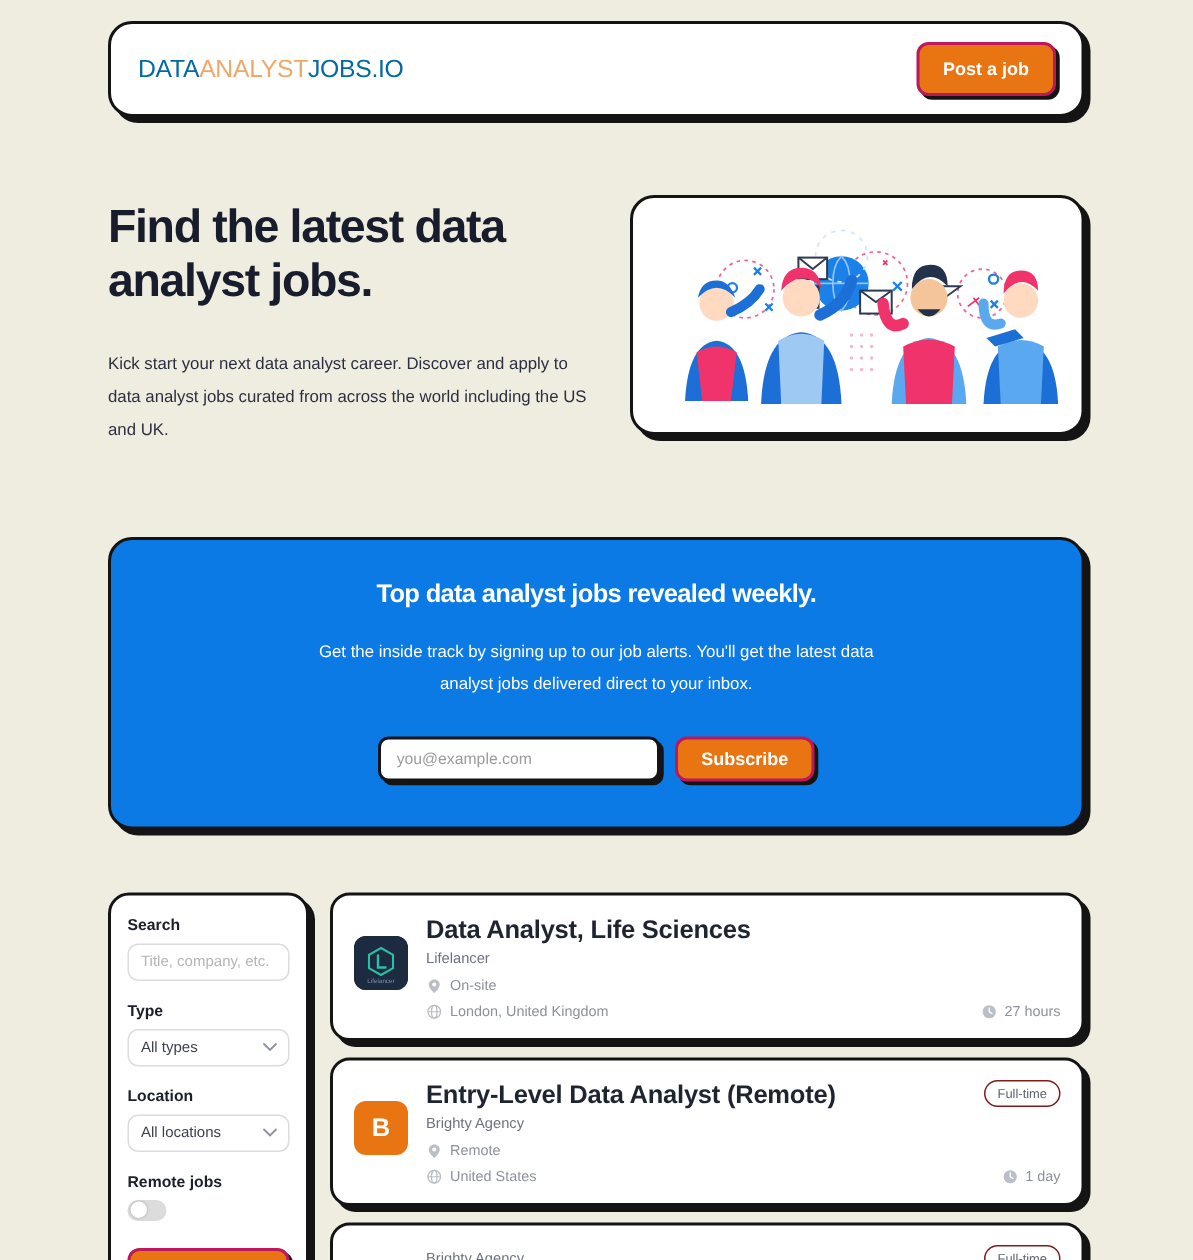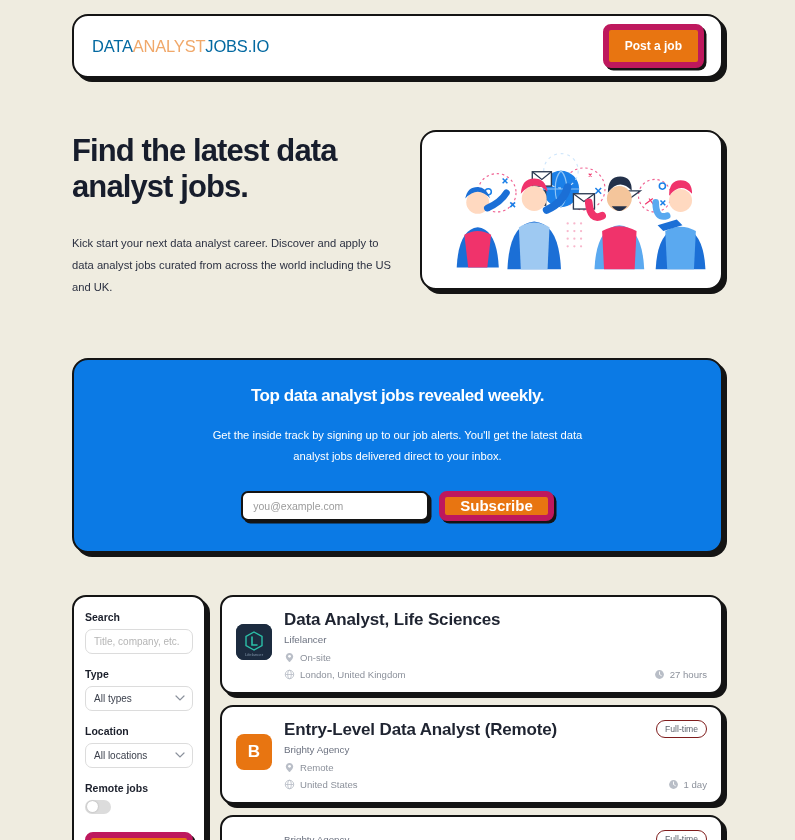--- a/index.html
+++ b/index.html
@@ -37,21 +37,21 @@
     font-size: 16.5px;
     letter-spacing: -0.2px;
     white-space: nowrap;
   }
   .logo .b { font-weight: 400; color: #0369a1; }
   .logo .l { font-weight: 400; color: #f0a86a; }
 
   .btn-orange {
     background: #e87511;
     color: #ffffff;
-    border: 6px solid #be185d;
+    border: 2px solid #be185d;
     border-radius: 8px;
     box-shadow: 2.5px 2.5px 0 #141414;
     font-family: "Liberation Sans", sans-serif;
     font-weight: 700;
     font-size: 12px;
     cursor: pointer;
     line-height: 1;
   }
   .post-job { padding: 10px 16px; }
 
@@ -127,21 +127,21 @@
     border-radius: 7px;
     box-shadow: 2.5px 2.5px 0 #141414;
     background: #fff;
     padding: 0 10px;
     font-family: "Liberation Sans", sans-serif;
     font-size: 10.5px;
     color: #333;
     outline: none;
   }
   .email-input::placeholder { color: #9b9b9b; }
-  .subscribe { height: 30px; padding: 0 15px; font-size: 15px; }
+  .subscribe { height: 30px; padding: 0 15px; font-size: 12px; }
 
   
   .jobs-wrap {
     padding: 42px 72px 0 72px;
     display: flex;
     gap: 14px;
     align-items: flex-start;
   }
 
   

